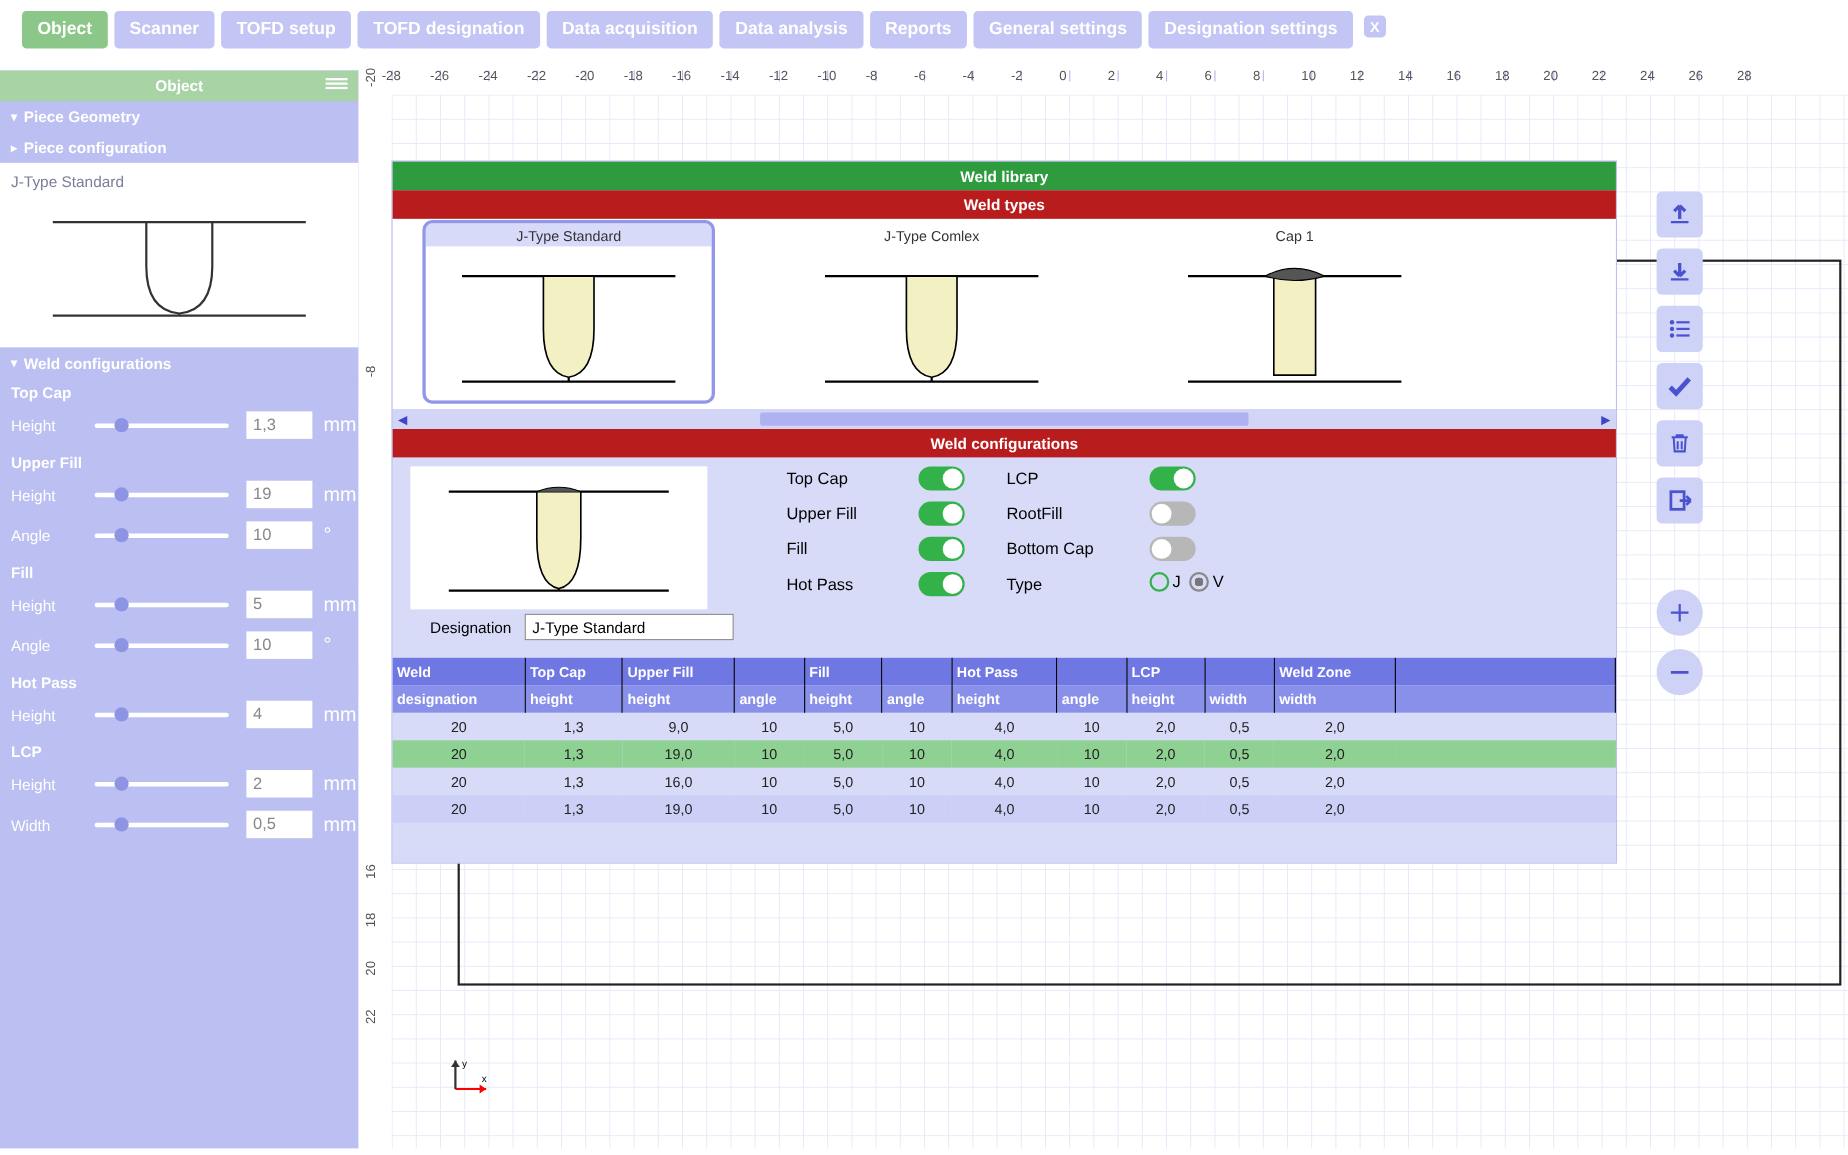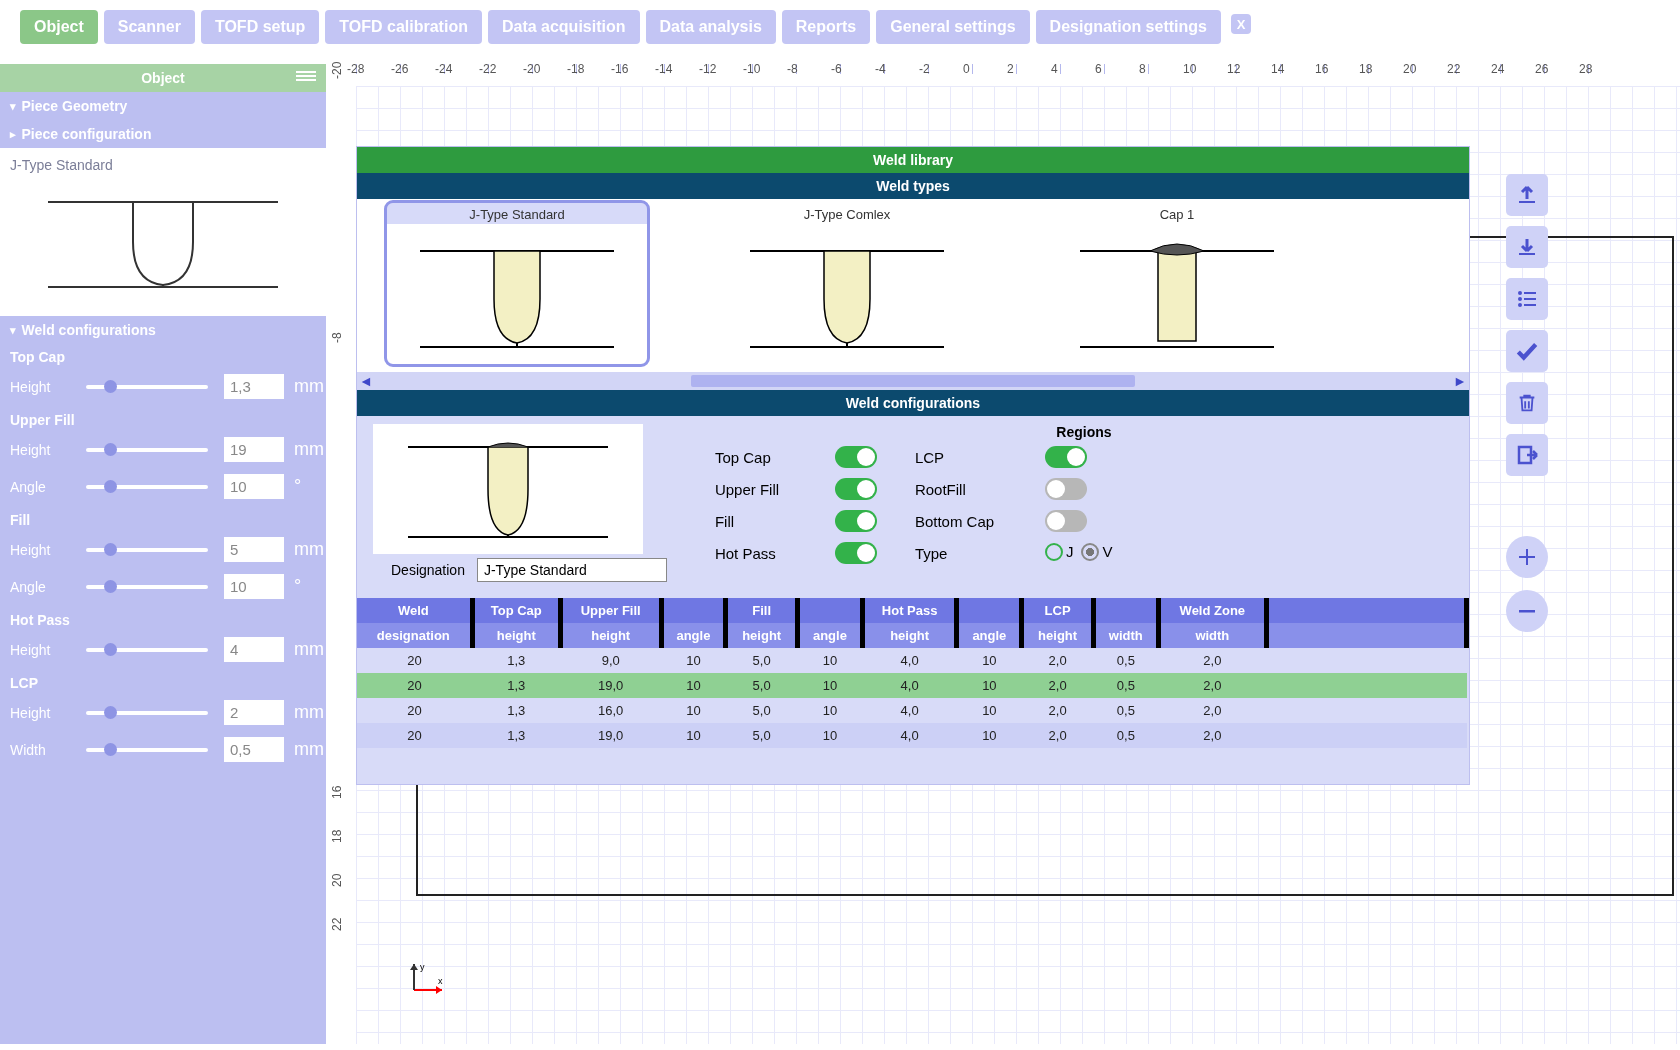--- a/index.html
+++ b/index.html
@@ -44,21 +44,21 @@
 .ruler-v .tick{height:44px; position:relative; border-top:1px solid #b4b8ed;}
 .ruler-v .tick span{position:absolute; left:4px; top:-8px; transform:rotate(-90deg); transform-origin:left top;}
 .grid { position:absolute; top:22px; left:30px; right:0; bottom:0;
   background-image: linear-gradient(to right,#e8e9fa 1px,transparent 1px),linear-gradient(to bottom,#e8e9fa 1px,transparent 1px);
   background-size: 22px 22px;
 }
 
 
 .library { position:absolute; top:82px; left:30px; width:1114px; background:#d2d5f6; border:1px solid #bdbfef; }
 .lib-title { background:#2e9b3f; color:#fff; text-align:center; font-weight:700; padding:5px 0; }
-.lib-sub   { background:#0c4a6e; color:#fff; text-align:center; font-weight:700; padding:5px 0; }
+.lib-sub   { background:#b91c1c; color:#fff; text-align:center; font-weight:700; padding:5px 0; }
 .types-row { display:flex; background:#fff; padding: 4px 30px 8px; gap:70px; justify-content:flex-start; position:relative;}
 .type-card { width:260px; text-align:center; }
 .type-card.selected { outline: 3px solid #9096e8; border-radius:6px; background:#d7daf9; }
 .type-card .tname { font-size:13px; color:#333; padding:4px 0 2px; }
 .type-card .prev { height:140px; display:flex; align-items:center; justify-content:center; background:#fff; }
 .hscroll { height:18px; background:#d2d5f6; position:relative;}
 .hscroll .thumb{position:absolute; left:30%; width:40%; top:3px; height:12px; background:#aeb2f0; border-radius:2px;}
 .hscroll .arr{position:absolute; top:1px; width:14px; height:14px; color:#3e47c9; font-size:14px; font-weight:700;}
 .hscroll .arr.l{left:2px;} .hscroll .arr.r{right:2px;}
 
@@ -74,21 +74,21 @@
 .toggle.off .dot{right:auto; left:2px;}
 .radio { display:inline-flex; align-items:center; gap:3px; margin-right:8px;}
 .radio .r{width:18px; height:18px; border:2px solid #33b24a; border-radius:50%; display:inline-block;}
 .radio.sel .r{background:radial-gradient(circle,#777 0 40%,transparent 41%);}
 .radio.gray .r{border-color:#888;}
 
 .desig-row{display:flex; align-items:center; gap:12px; padding:4px 18px 10px;}
 .desig-row input{width:190px; padding:3px 6px; border:1px solid #888; font-size:14px;}
 
 .table { width:100%; border-collapse:collapse; font-size:13px; }
-.table th { background:#6f77e3; color:#fff; font-weight:600; padding:5px 4px; text-align:center; border-right:5px solid #000000;}
+.table th { background:#6f77e3; color:#fff; font-weight:600; padding:5px 4px; text-align:left; border-right:1px solid #000000;}
 .table tr.hdr2 th { background:#8990ea; }
 .table td { background:#d8dbf8; padding:5px 8px; text-align:center; color:#222;}
 .table tr.sel td { background:#8fd093; }
 .table tr.alt td { background:#ccd0f6; }
 .table-wrap{background:#d8dbf8; padding-bottom:36px;}
 
 
 .icon-bar { position:absolute; top:110px; right:130px; width:44px; display:flex; flex-direction:column; gap:10px;}
 .icon-btn { width:42px; height:42px; background:#cfd2f7; border-radius:5px; display:flex; align-items:center; justify-content:center; color:#4b52cf; }
 .icon-bar2 { position:absolute; top:472px; right:130px; width:44px; display:flex; flex-direction:column; gap:12px;}
@@ -100,21 +100,21 @@
 .plot-box{position:absolute; left:60px; right:6px; top:150px; height:660px; border:2px solid #222; background:transparent; z-index:0;}
 
 </style>
 </head>
 <body>
 
 <div class="topbar">
   <div class="tab active">Object</div>
   <div class="tab">Scanner</div>
   <div class="tab">TOFD setup</div>
-  <div class="tab two">TOFD calibration</div>
+  <div class="tab two">TOFD designation</div>
   <div class="tab two">Data acquisition</div>
   <div class="tab">Data  analysis</div>
   <div class="tab">Reports</div>
   <div class="tab two">General settings</div>
   <div class="tab two">Designation settings</div>
   <div class="tab close">X</div>
 </div>
 
 <div class="main">
 
@@ -404,21 +404,20 @@
                 <path d="M90 18 Q110 10 130 18" fill="#555" stroke="#000"></path>
                 <line x1="110" y1="106" x2="110" y2="108" stroke="#000" stroke-width="2"></line>
               </svg>
             </div>
             <div class="desig-row">
               <span>Designation</span>
               <input type="text" value="J-Type Standard" style="">
             </div>
           </div>
           <div class="regions-col">
-            <div class="regions-title">Regions</div>
             <div class="regions-grid" id="regions-grid">
                 <div>Top Cap</div>
                 <span class="toggle">
                   <span class="dot"></span>
                 </span>
                 <div>LCP</div>
                 <span class="toggle">
                   <span class="dot"></span>
                 </span>
                 <div>Upper Fill</div>

